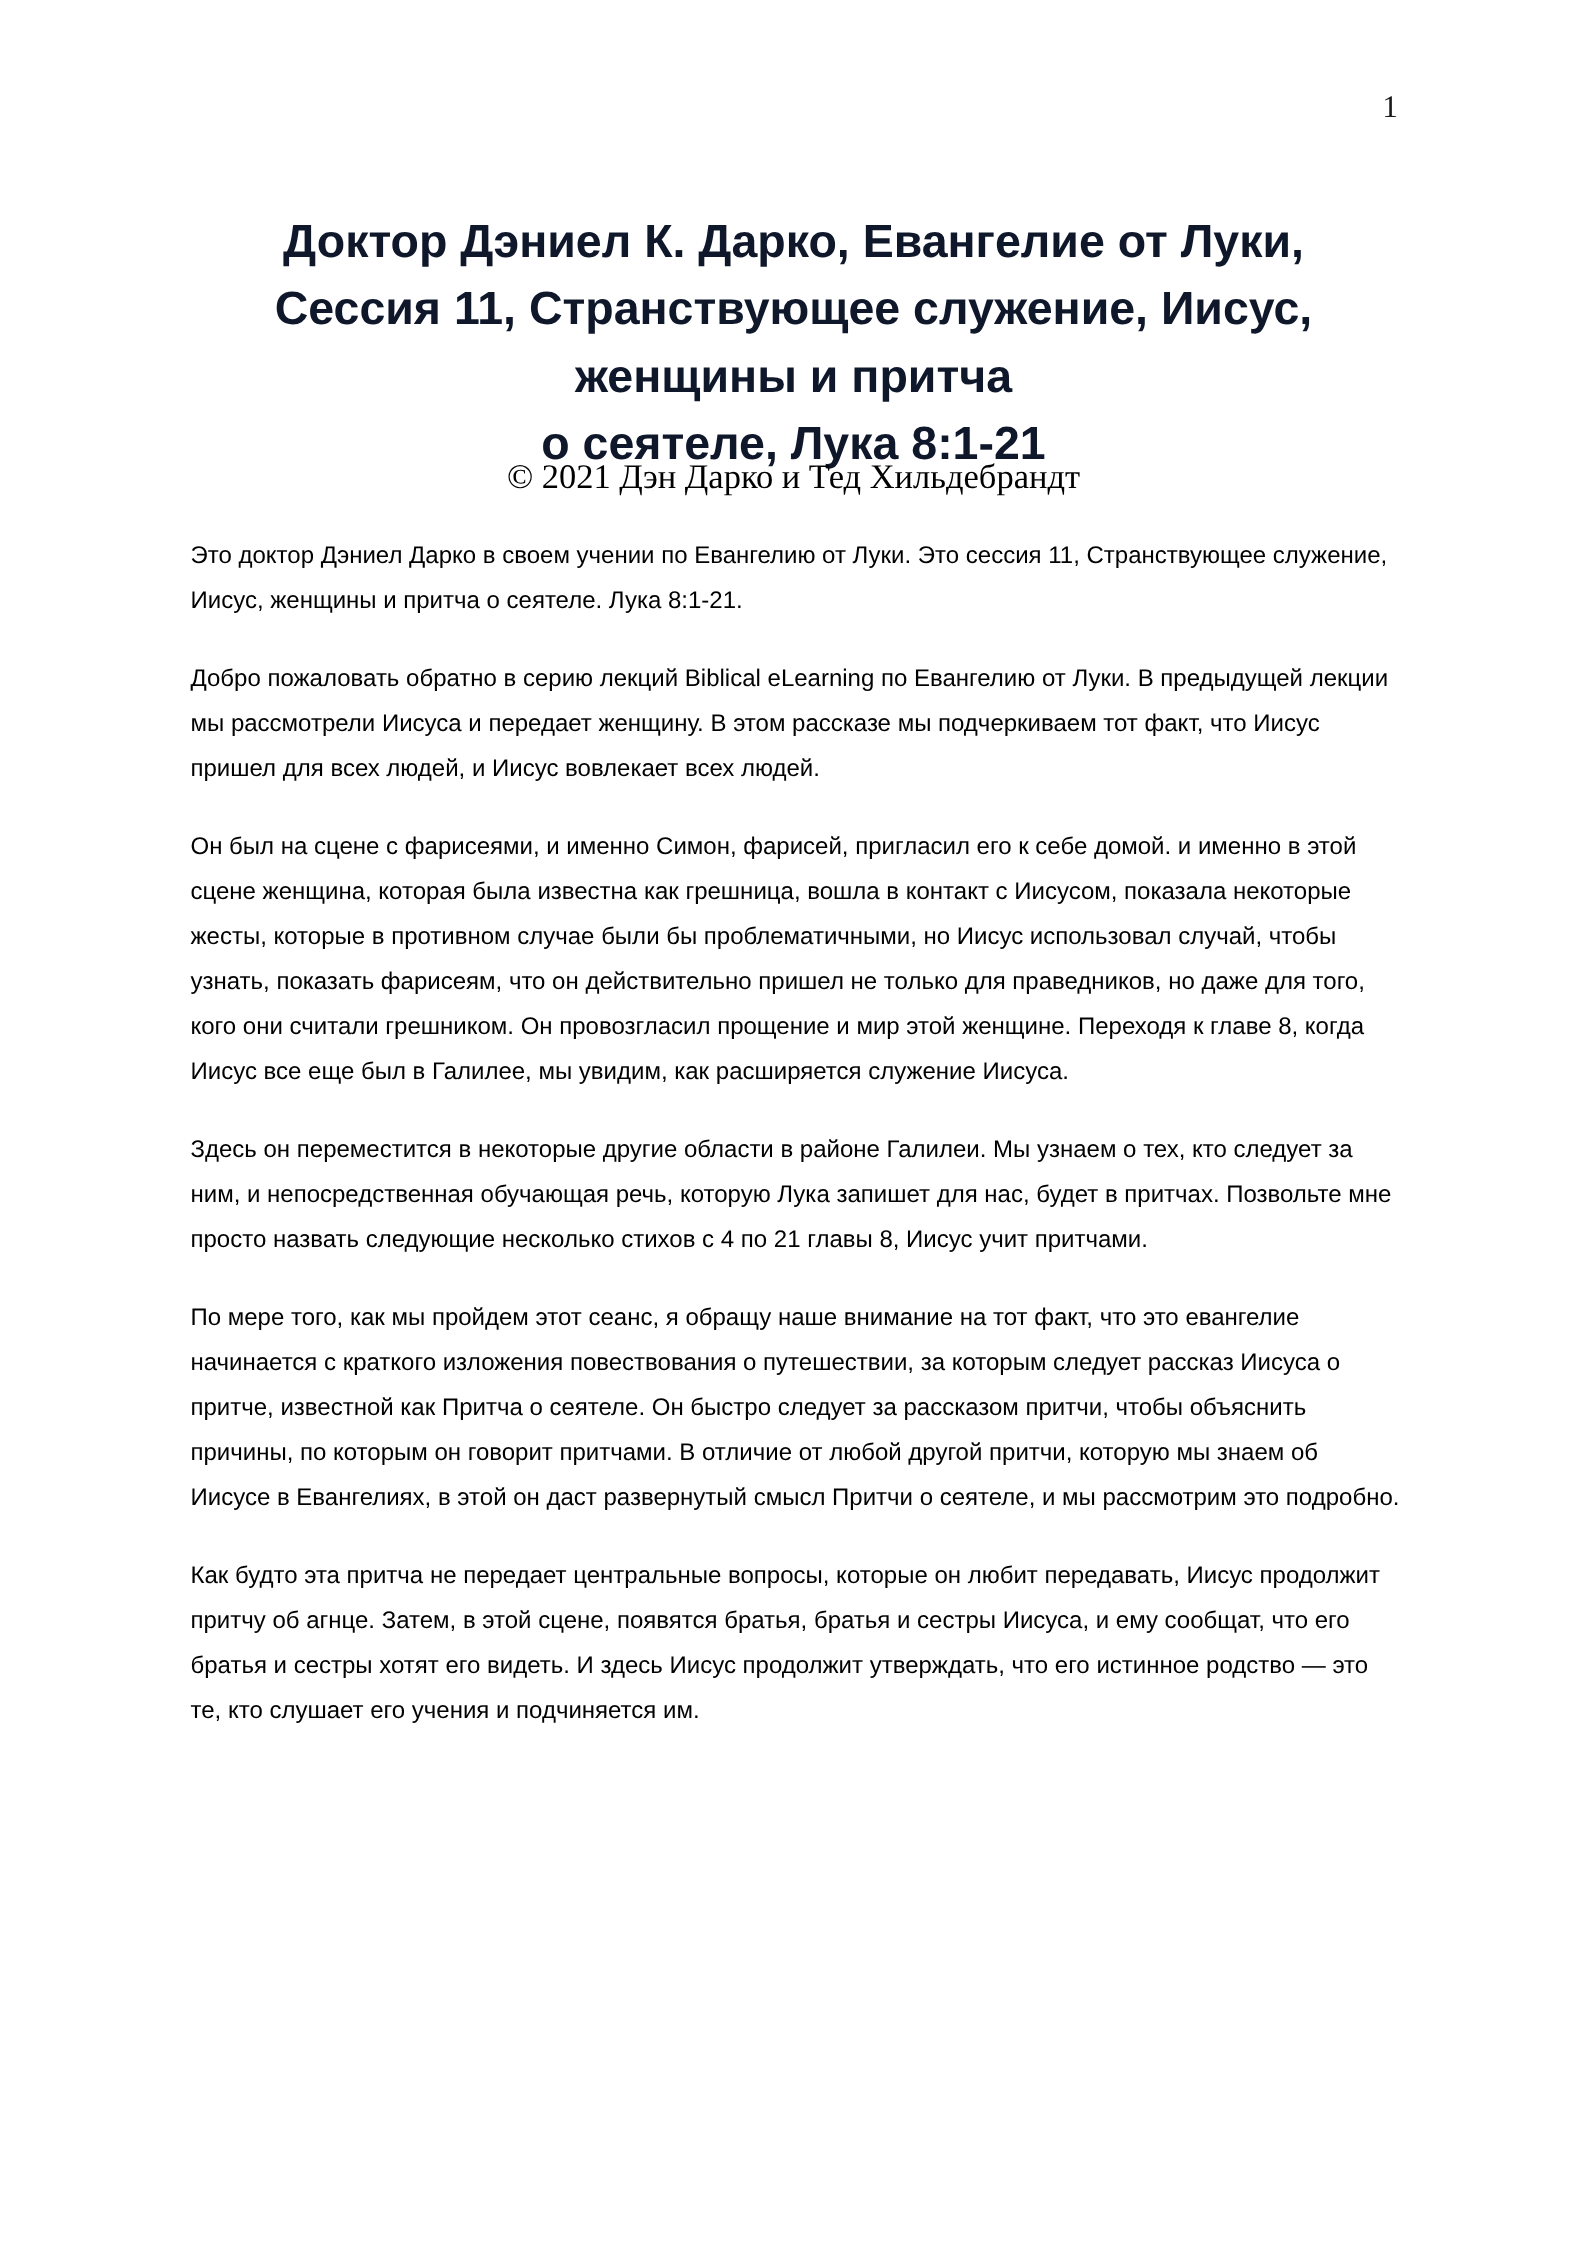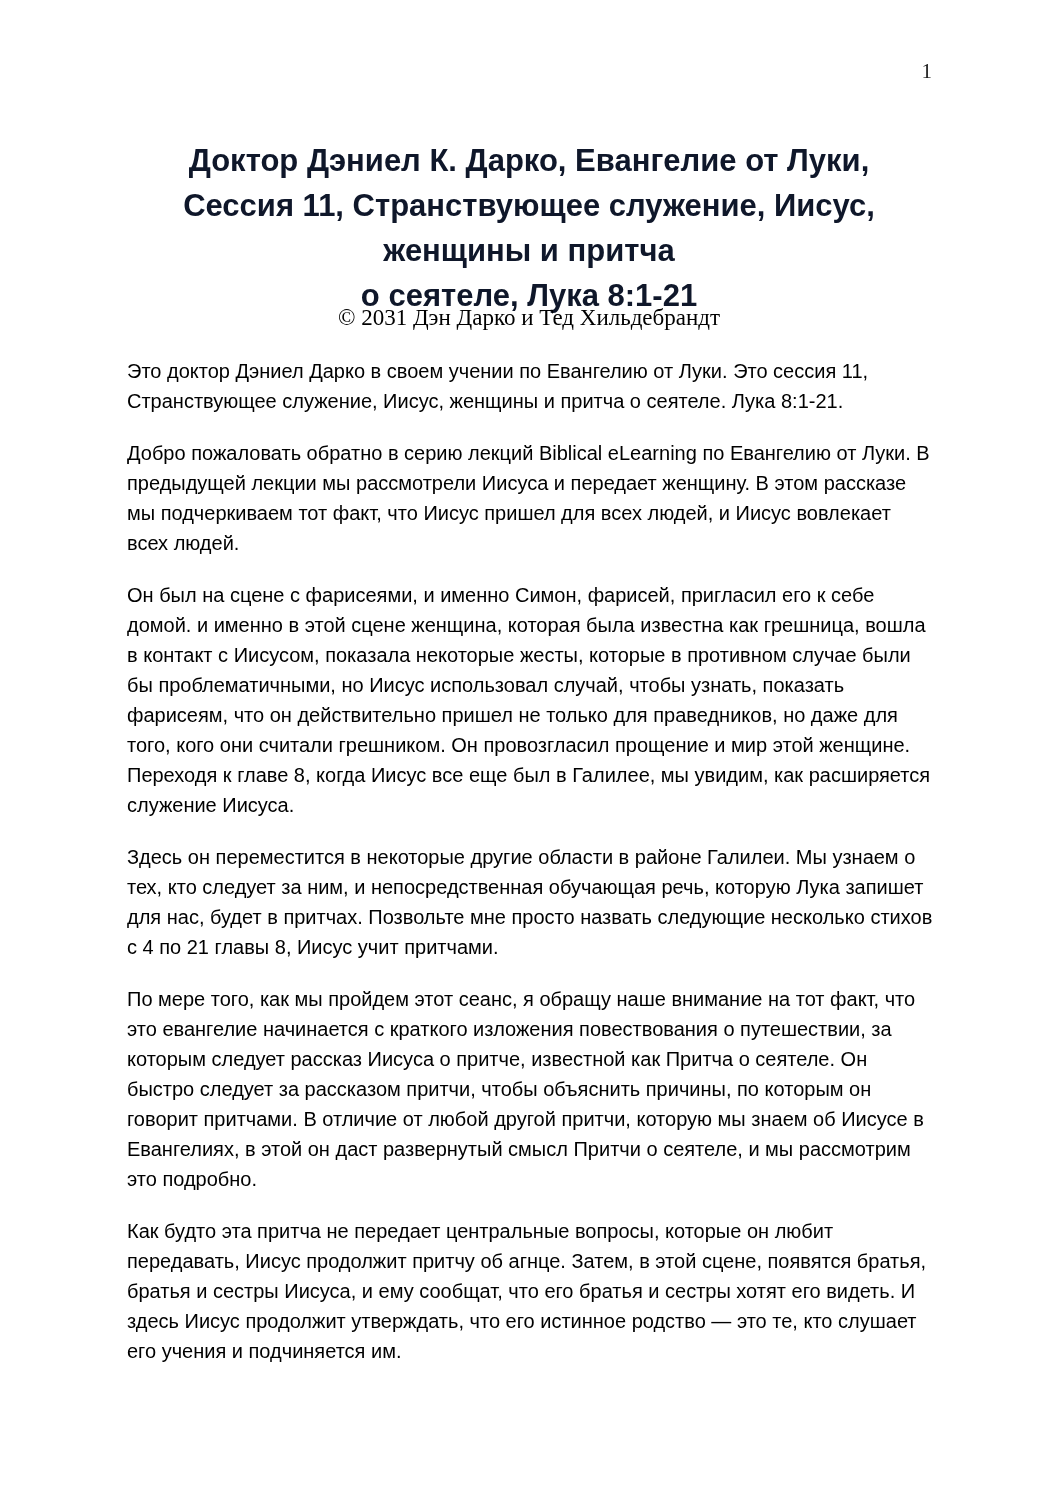--- a/index.html
+++ b/index.html
@@ -49,42 +49,42 @@
       font-size: 23px;
       line-height: 30px;
       color: #000000;
     }
     .body-text {
       position: absolute;
       top: 356px;
       left: 127px;
       width: 806px;
       font-family: "Liberation Sans", sans-serif;
-      font-size: 20px;
+      font-size: 16px;
       line-height: 30px;
       color: #000000;
     }
     .body-text p {
       margin: 0 0 22px 0;
       text-align: left;
     }
   </style>
 </head>
 <body>
 
 <div class="page">
 
   <div class="page-number">1</div>
 
   <h1 class="doc-title">Доктор Дэниел К. Дарко, Евангелие от Луки,
 Сессия 11, Странствующее служение, Иисус,
 женщины и притча
 о сеятеле, Лука 8:1-21</h1>
 
-  <div class="copyright">© 2031 Дэн Дарко и Тед Хильдебрандт</div>
+  <div class="copyright">© 2021 Дэн Дарко и Тед Хильдебрандт</div>
 
   <div class="body-text">
     <p>Это доктор Дэниел Дарко в своем учении по Евангелию от Луки. Это сессия 11, Странствующее служение, Иисус, женщины и притча о сеятеле. Лука 8:1-21.</p>
     <p>Добро пожаловать обратно в серию лекций Biblical eLearning по Евангелию от Луки. В предыдущей лекции мы рассмотрели Иисуса и передает женщину. В этом рассказе мы подчеркиваем тот факт, что Иисус пришел для всех людей, и Иисус вовлекает всех людей.</p>
     <p>Он был на сцене с фарисеями, и именно Симон, фарисей, пригласил его к себе домой. и именно в этой сцене женщина, которая была известна как грешница, вошла в контакт с Иисусом, показала некоторые жесты, которые в противном случае были бы проблематичными, но Иисус использовал случай, чтобы узнать, показать фарисеям, что он действительно пришел не только для праведников, но даже для того, кого они считали грешником. Он провозгласил прощение и мир этой женщине. Переходя к главе 8, когда Иисус все еще был в Галилее, мы увидим, как расширяется служение Иисуса.</p>
     <p>Здесь он переместится в некоторые другие области в районе Галилеи. Мы узнаем о тех, кто следует за ним, и непосредственная обучающая речь, которую Лука запишет для нас, будет в притчах. Позвольте мне просто назвать следующие несколько стихов с 4 по 21 главы 8, Иисус учит притчами.</p>
     <p>По мере того, как мы пройдем этот сеанс, я обращу наше внимание на тот факт, что это евангелие начинается с краткого изложения повествования о путешествии, за которым следует рассказ Иисуса о притче, известной как Притча о сеятеле. Он быстро следует за рассказом притчи, чтобы объяснить причины, по которым он говорит притчами. В отличие от любой другой притчи, которую мы знаем об Иисусе в Евангелиях, в этой он даст развернутый смысл Притчи о сеятеле, и мы рассмотрим это подробно.</p>
     <p>Как будто эта притча не передает центральные вопросы, которые он любит передавать, Иисус продолжит притчу об агнце. Затем, в этой сцене, появятся братья, братья и сестры Иисуса, и ему сообщат, что его братья и сестры хотят его видеть. И здесь Иисус продолжит утверждать, что его истинное родство — это те, кто слушает его учения и подчиняется им.</p>
   </div>
 

